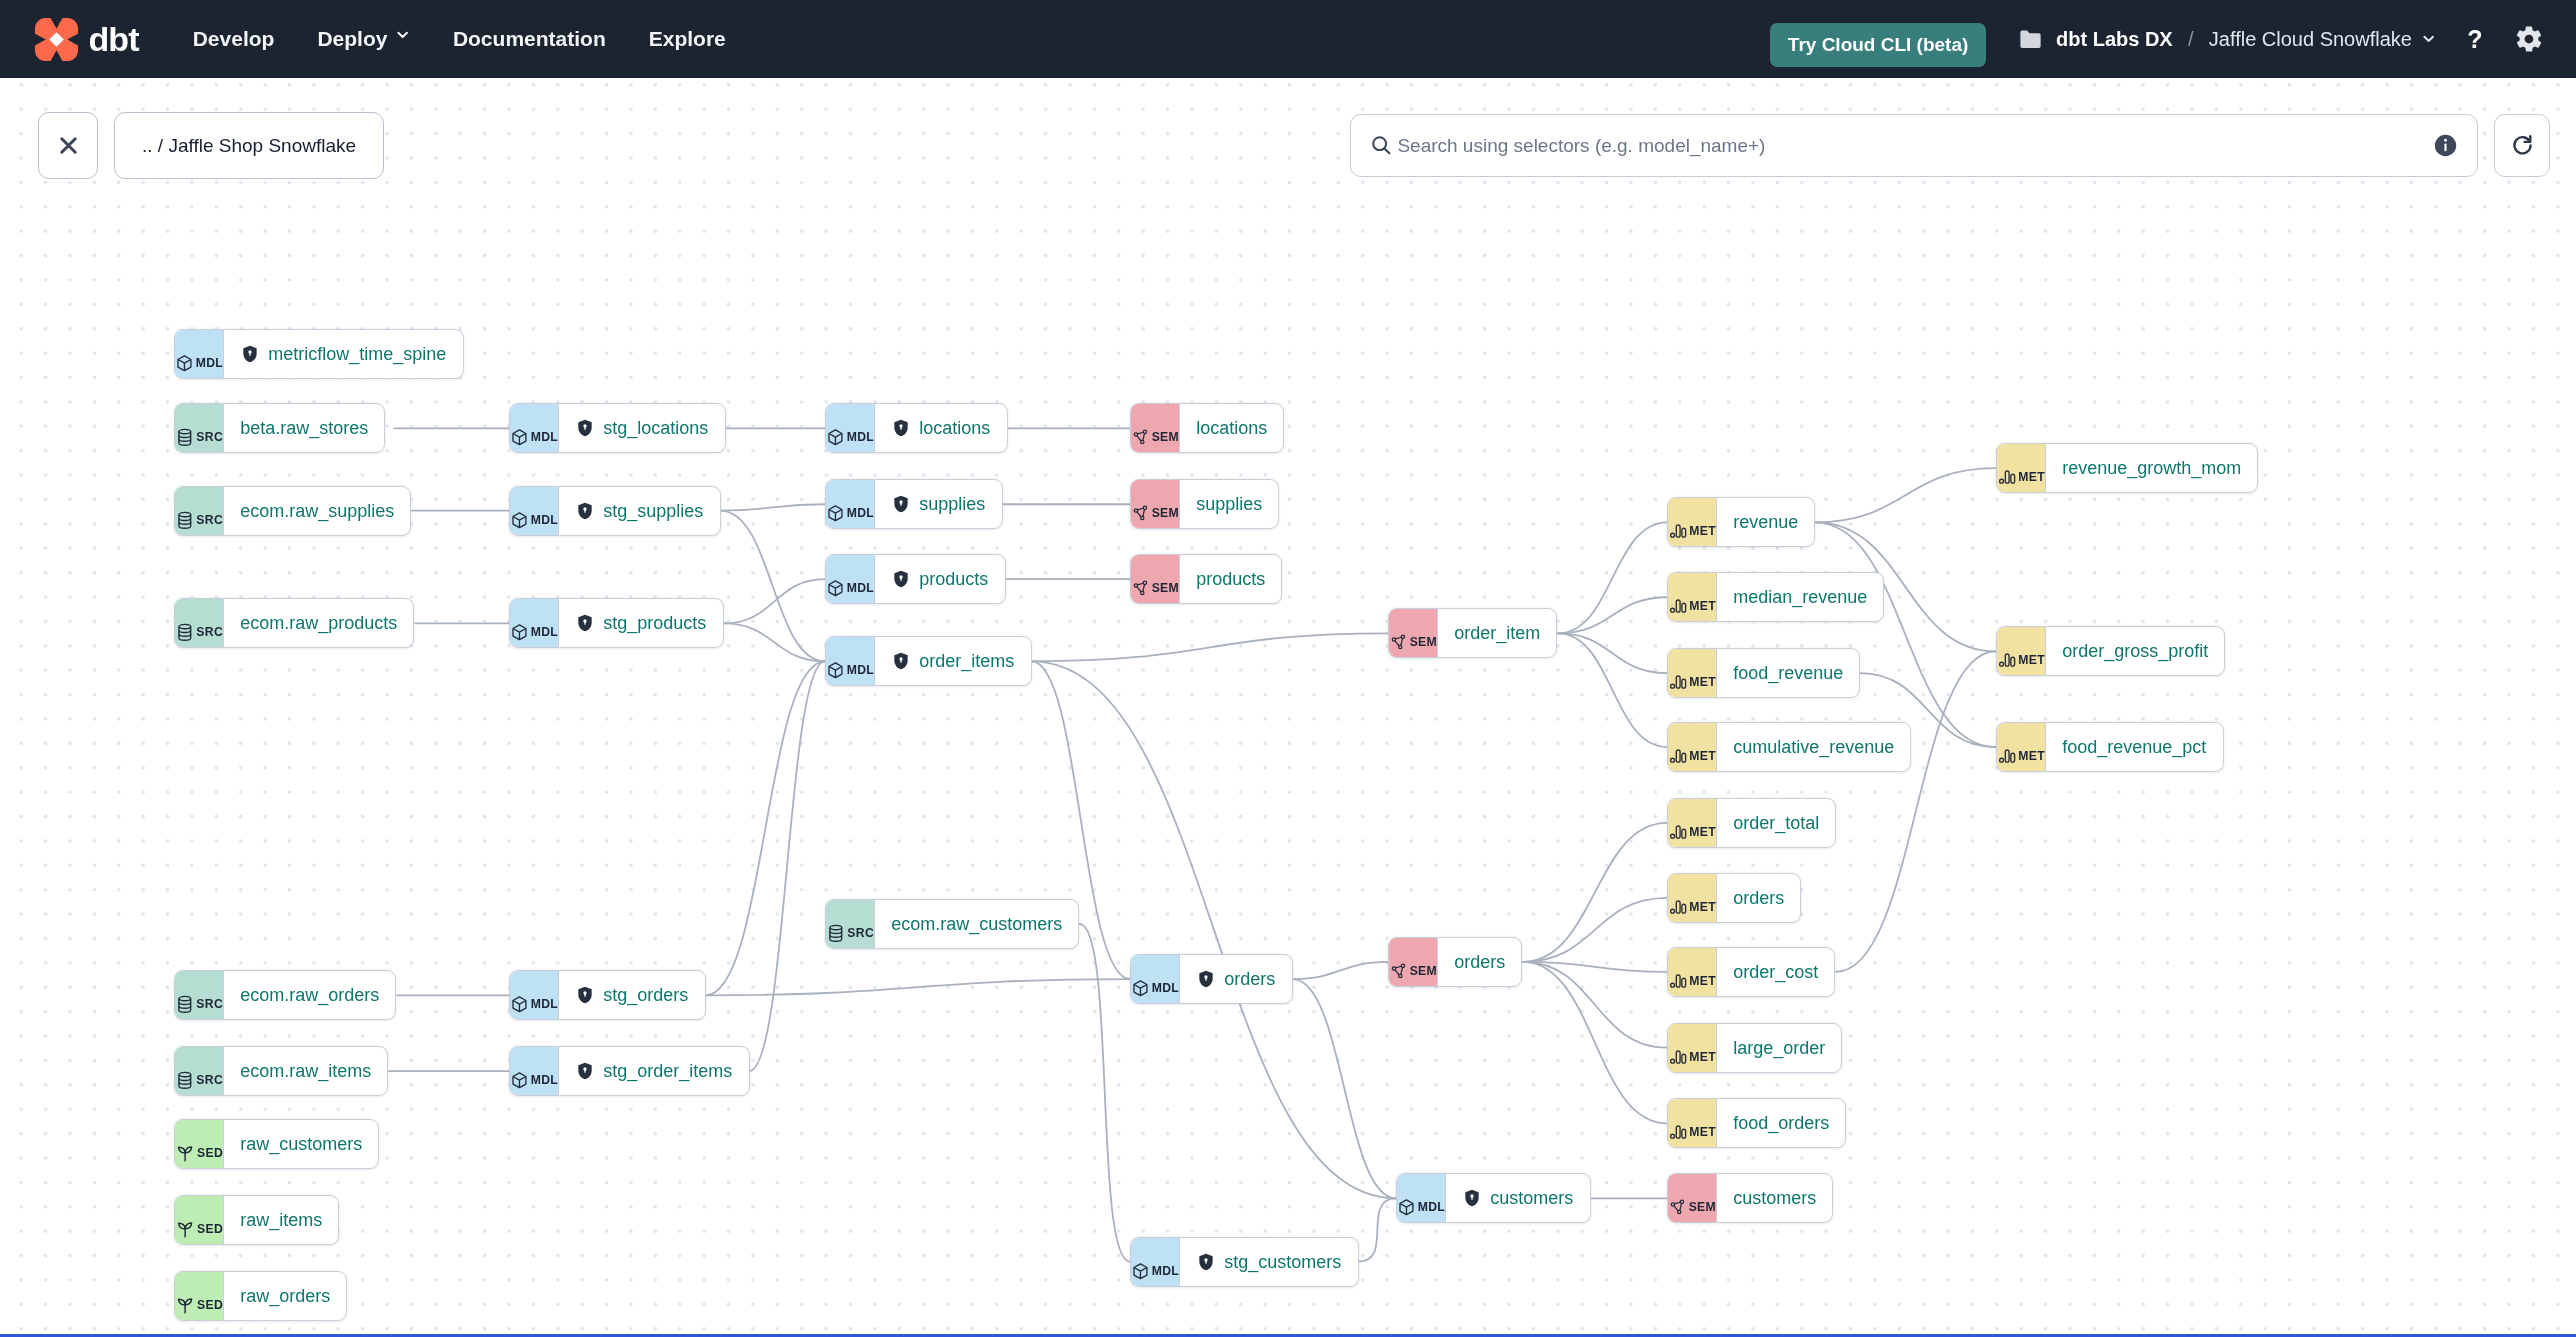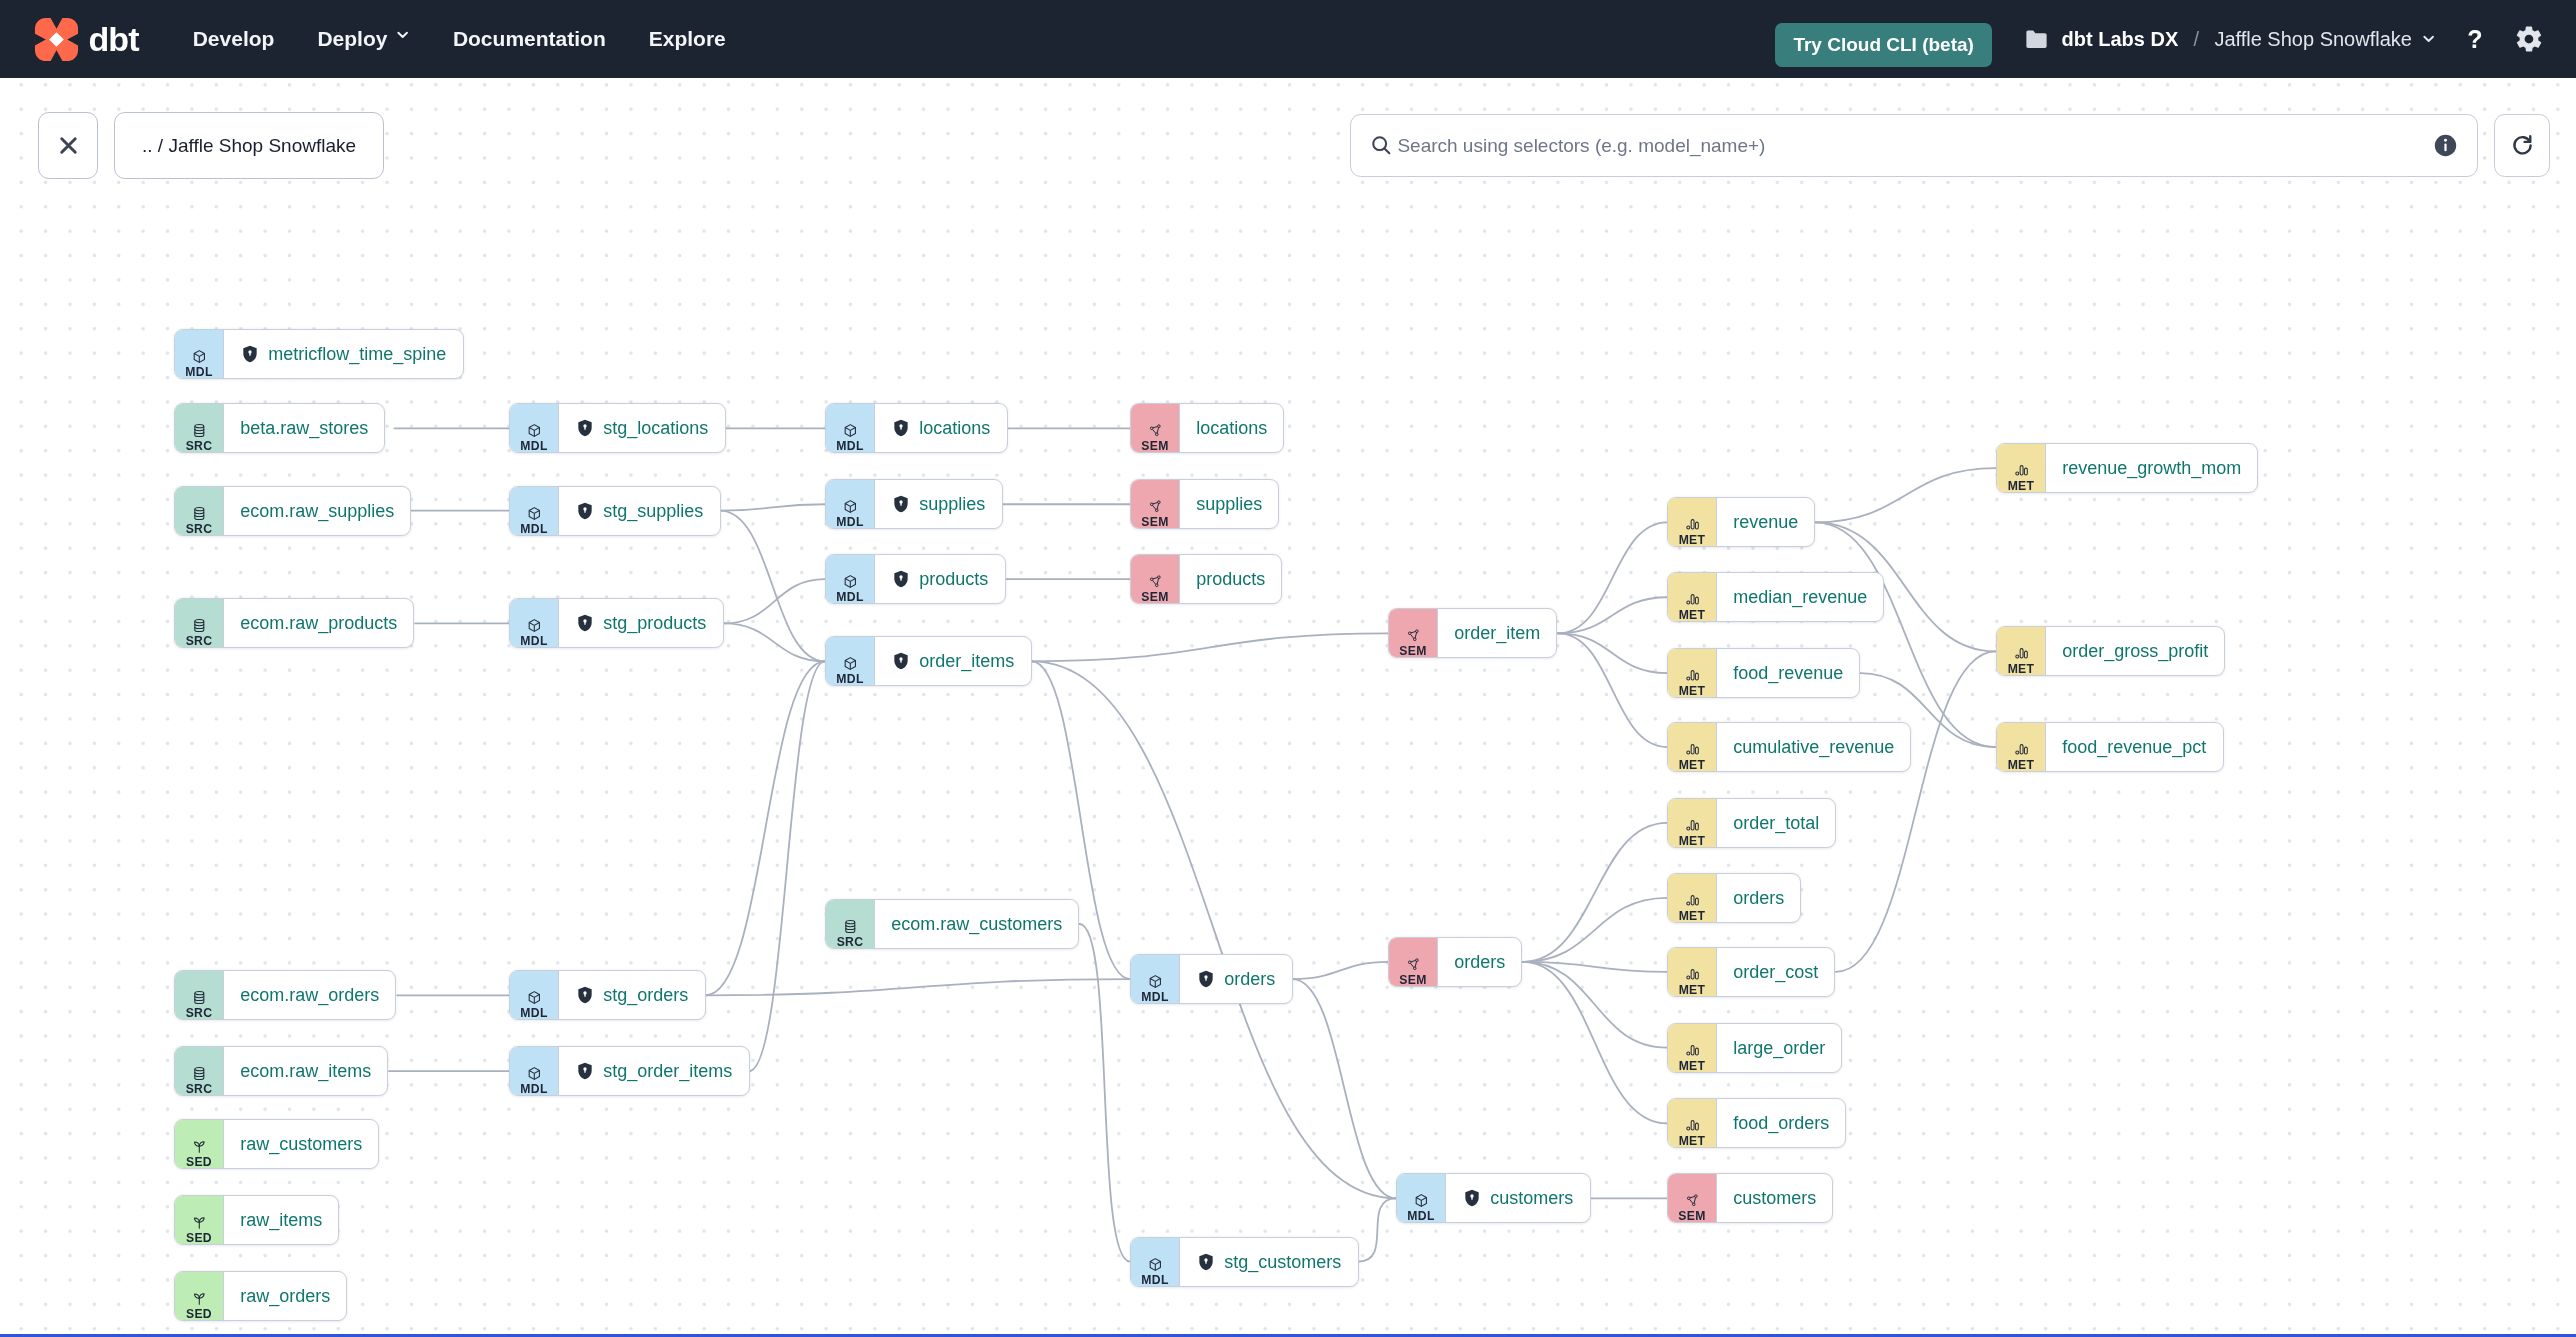--- a/index.html
+++ b/index.html
@@ -65,21 +65,21 @@
   #edges { position:absolute; left:0; top:0; z-index:1; }
   #edges path { fill:none; stroke:#A9B1BF; stroke-width:2; stroke-linecap:round; }
   #nodes { position:absolute; inset:0; z-index:2; }
   .node {
     position:absolute; display:inline-flex; align-items:stretch; height:50px;
     background:#fff; border:1.4px solid #C9CFDA; border-radius:9px;
     box-shadow:0 0.9px 2.7px rgba(20,28,45,.10); cursor:pointer;
   }
   .badge {
     width:49px; flex:none; border-right:1.4px solid #C9CFDA; border-radius:7.7px 0 0 7.7px;
-    display:flex; flex-direction:column; align-items:center; justify-content:center;
+    display:flex; align-items:center; justify-content:center;
     gap:1.8px; padding-top:19px;
   }
   .nicon { width:22.6px; height:22.6px; display:block; }
   .blabel { font-size:12.2px; font-weight:700; color:#1E2635; letter-spacing:0.3px; line-height:1; }
   .nm {
     display:flex; align-items:center; gap:8.1px; padding:0 16.2px;
     font-size:18px; font-weight:500; color:#0f766e; white-space:nowrap;
   }
   .shield { width:20px; height:20px; flex:none; }
 
@@ -121,21 +121,21 @@
   </div>
   <div class="hright">
     <button class="cta">Try Cloud CLI (beta)</button>
     <div class="acct">
       <svg width="27" height="27" viewBox="0 0 24 24">
         <path d="M3 5.5 C3 4.7 3.7 4 4.5 4 H9 L11 6.5 H19.5 C20.3 6.5 21 7.2 21 8 V18 C21 18.8 20.3 19.5 19.5 19.5 H4.5 C3.7 19.5 3 18.8 3 18 Z" fill="#D2D7DF"></path>
       </svg>
       <span class="acct-name">dbt Labs DX</span>
       <span class="acct-sep">/</span>
       <span class="proj">
-        <span>Jaffle Shop Snowflake</span>
+        <span>Jaffle Cloud Snowflake</span>
         <svg class="chev" viewBox="0 0 16 16">
             <path d="M3.5 6 L8 10.5 L12.5 6" fill="none" stroke="#E2E6ED" stroke-width="2" stroke-linecap="round" stroke-linejoin="round"></path>
           </svg>
       </span>
     </div>
     <span class="help">?</span>
     <svg width="30" height="30" viewBox="0 0 24 24" style="cursor:pointer">
       <path fill="#E2E6EC" d="M19.4 13c.04-.32.06-.66.06-1s-.02-.68-.06-1l2.1-1.64a.5.5 0 0 0 .12-.64l-2-3.46a.5.5 0 0 0-.6-.22l-2.48 1a7.6 7.6 0 0 0-1.72-1l-.38-2.64A.5.5 0 0 0 13.95 2h-4a.5.5 0 0 0-.5.42l-.37 2.64c-.62.26-1.2.6-1.73 1l-2.48-1a.5.5 0 0 0-.6.22l-2 3.46a.5.5 0 0 0 .12.64L4.58 11c-.04.32-.07.66-.07 1s.03.68.07 1l-2.1 1.64a.5.5 0 0 0-.12.64l2 3.46c.13.22.39.3.6.22l2.48-1c.53.4 1.1.74 1.72 1l.38 2.64c.04.24.25.42.5.42h4c.25 0 .46-.18.5-.42l.37-2.64c.62-.26 1.2-.6 1.72-1l2.49 1c.22.08.47 0 .6-.22l2-3.46a.5.5 0 0 0-.12-.64L19.4 13Zm-7.45 2.5a3.5 3.5 0 1 1 0-7 3.5 3.5 0 0 1 0 7Z"></path>
     </svg>
   </div>

